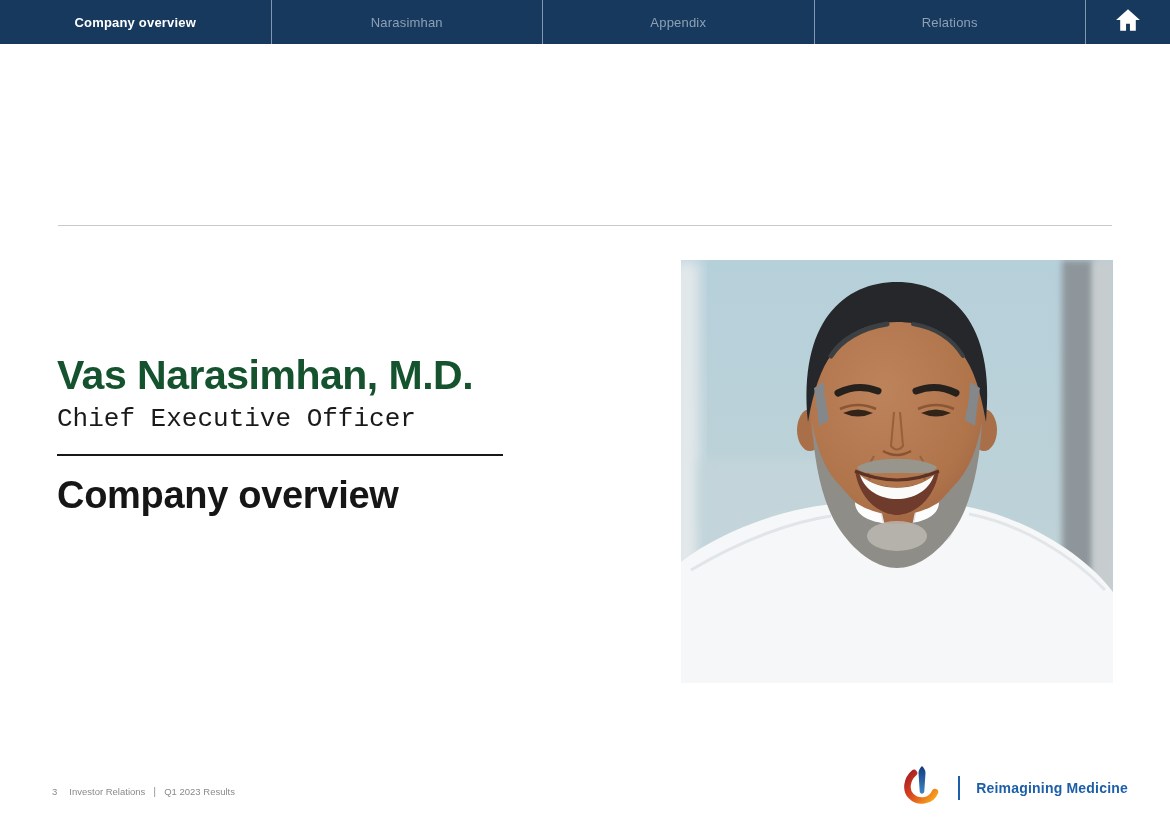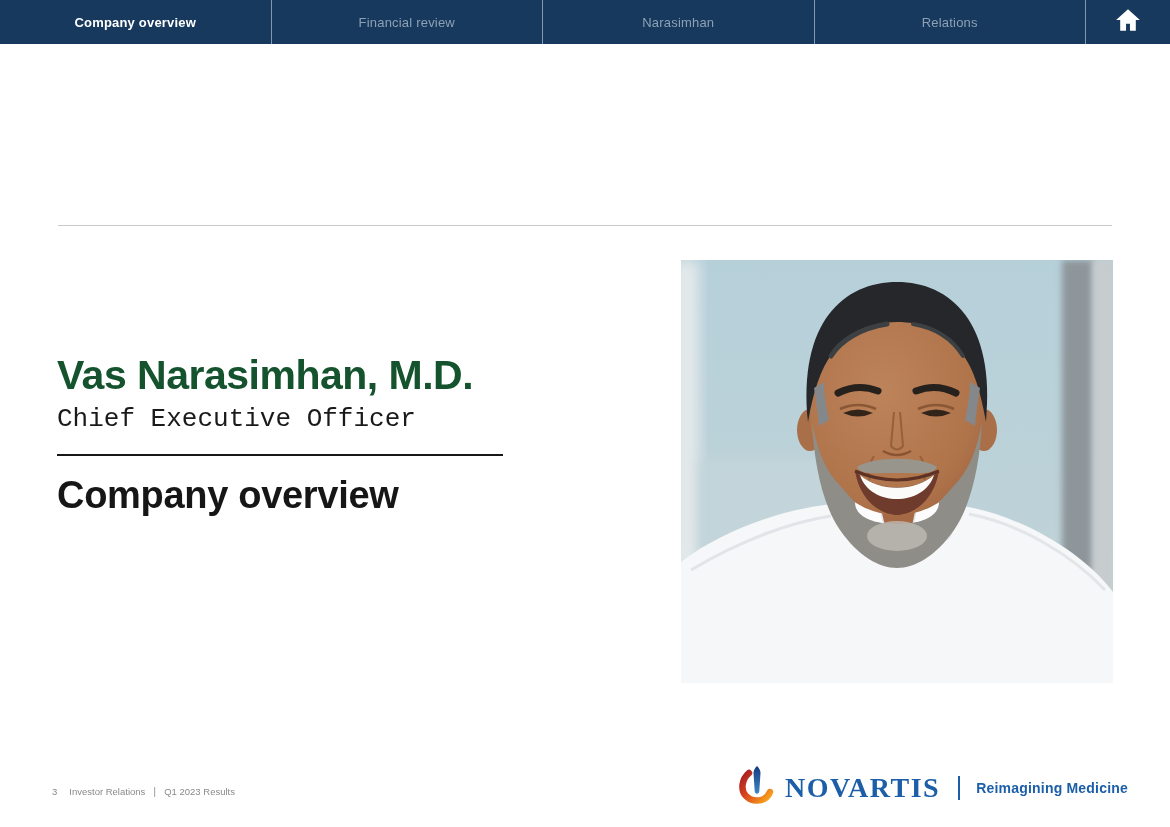--- a/index.html
+++ b/index.html
@@ -69,24 +69,24 @@
   }
 </style>
 </head>
 <body>
 
 <div class="nav">
   <div class="tab active">
       <span>Company overview</span>
     </div>
   <div class="tab">
-      <span>Financial review</span>
+      <span>Narasimhan</span>
     </div>
   <div class="tab">
-      <span>Narasimhan</span>
+      <span>Appendix</span>
     </div>
   <div class="tab">
       <span>Relations</span>
     </div>
   <div class="home">
     <span>
       <svg width="26" height="24" viewBox="0 0 24 22">
         <path d="M12 1 L23 11 H19.2 V21 H13.8 V14.4 H10.2 V21 H4.8 V11 H1 Z" fill="#ffffff"></path>
       </svg>
     </span>
@@ -197,16 +197,15 @@
         </linearGradient>
         <linearGradient id="pestleGrad" x1="0" y1="0" x2="0" y2="1">
           <stop offset="0" stop-color="#123a7e"></stop>
           <stop offset="1" stop-color="#3c86c4"></stop>
         </linearGradient>
       </defs>
       <path d="M10,8 C3,14 1,25 7,31 C14,38 27,37 31,27" fill="none" stroke="url(#flameGrad)" stroke-width="6.5" stroke-linecap="round"></path>
       <path d="M18,1 C20,3 21.5,5 21.5,8 L20.3,26 C20.2,29.5 15.8,29.5 15.7,26 L14.5,8 C14.5,5 16,3 18,1 Z" fill="url(#pestleGrad)"></path>
     </svg>
   </span>
-  <span class="wordmark">NOVARTIS</span>
   <span class="sep"></span>
   <span class="tagline">Reimagining Medicine</span>
 </div>
 
 </body></html>

